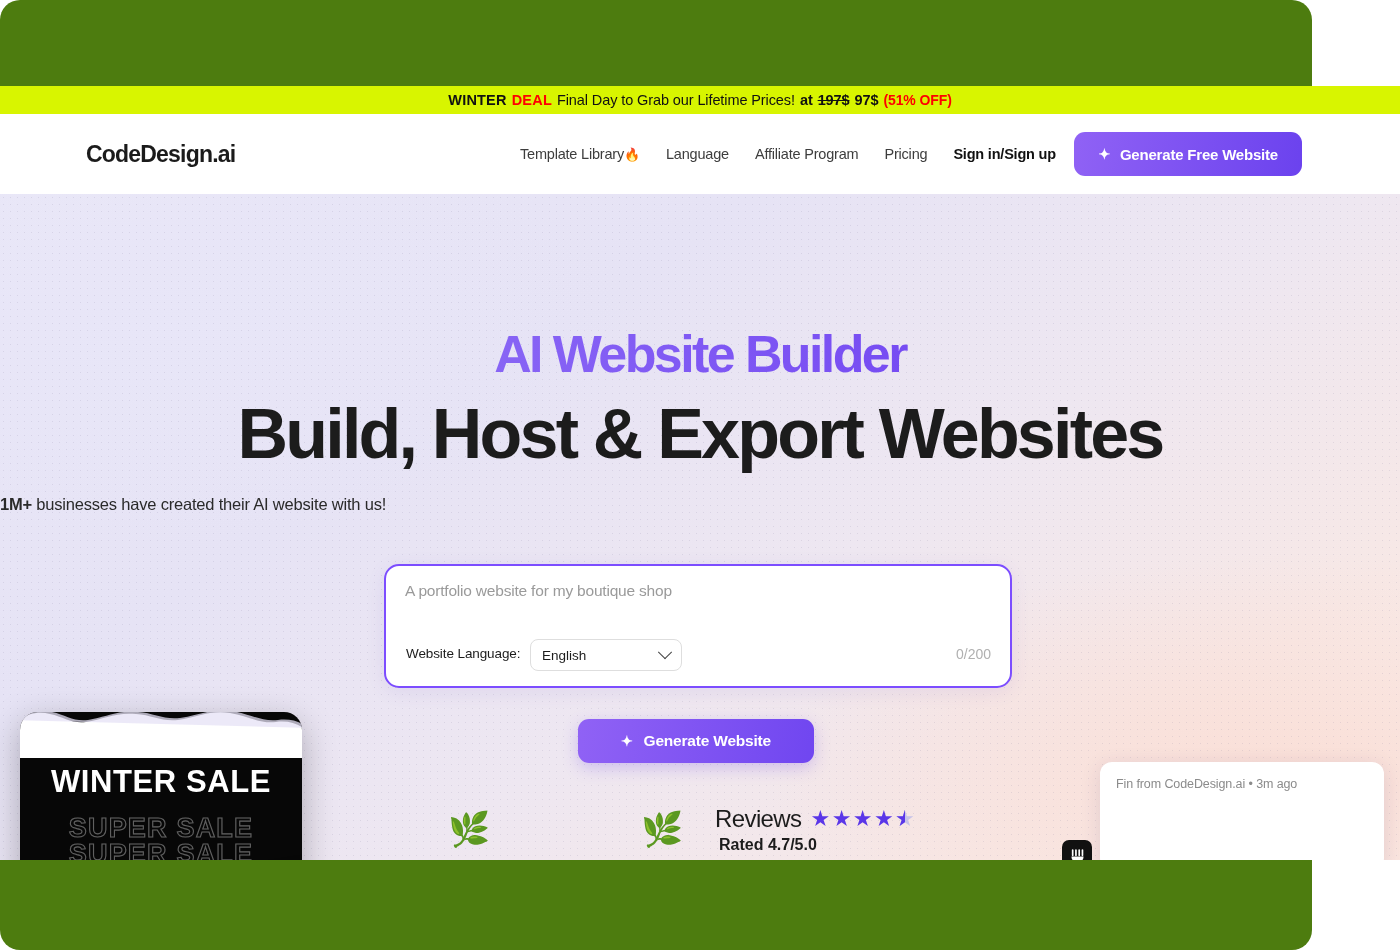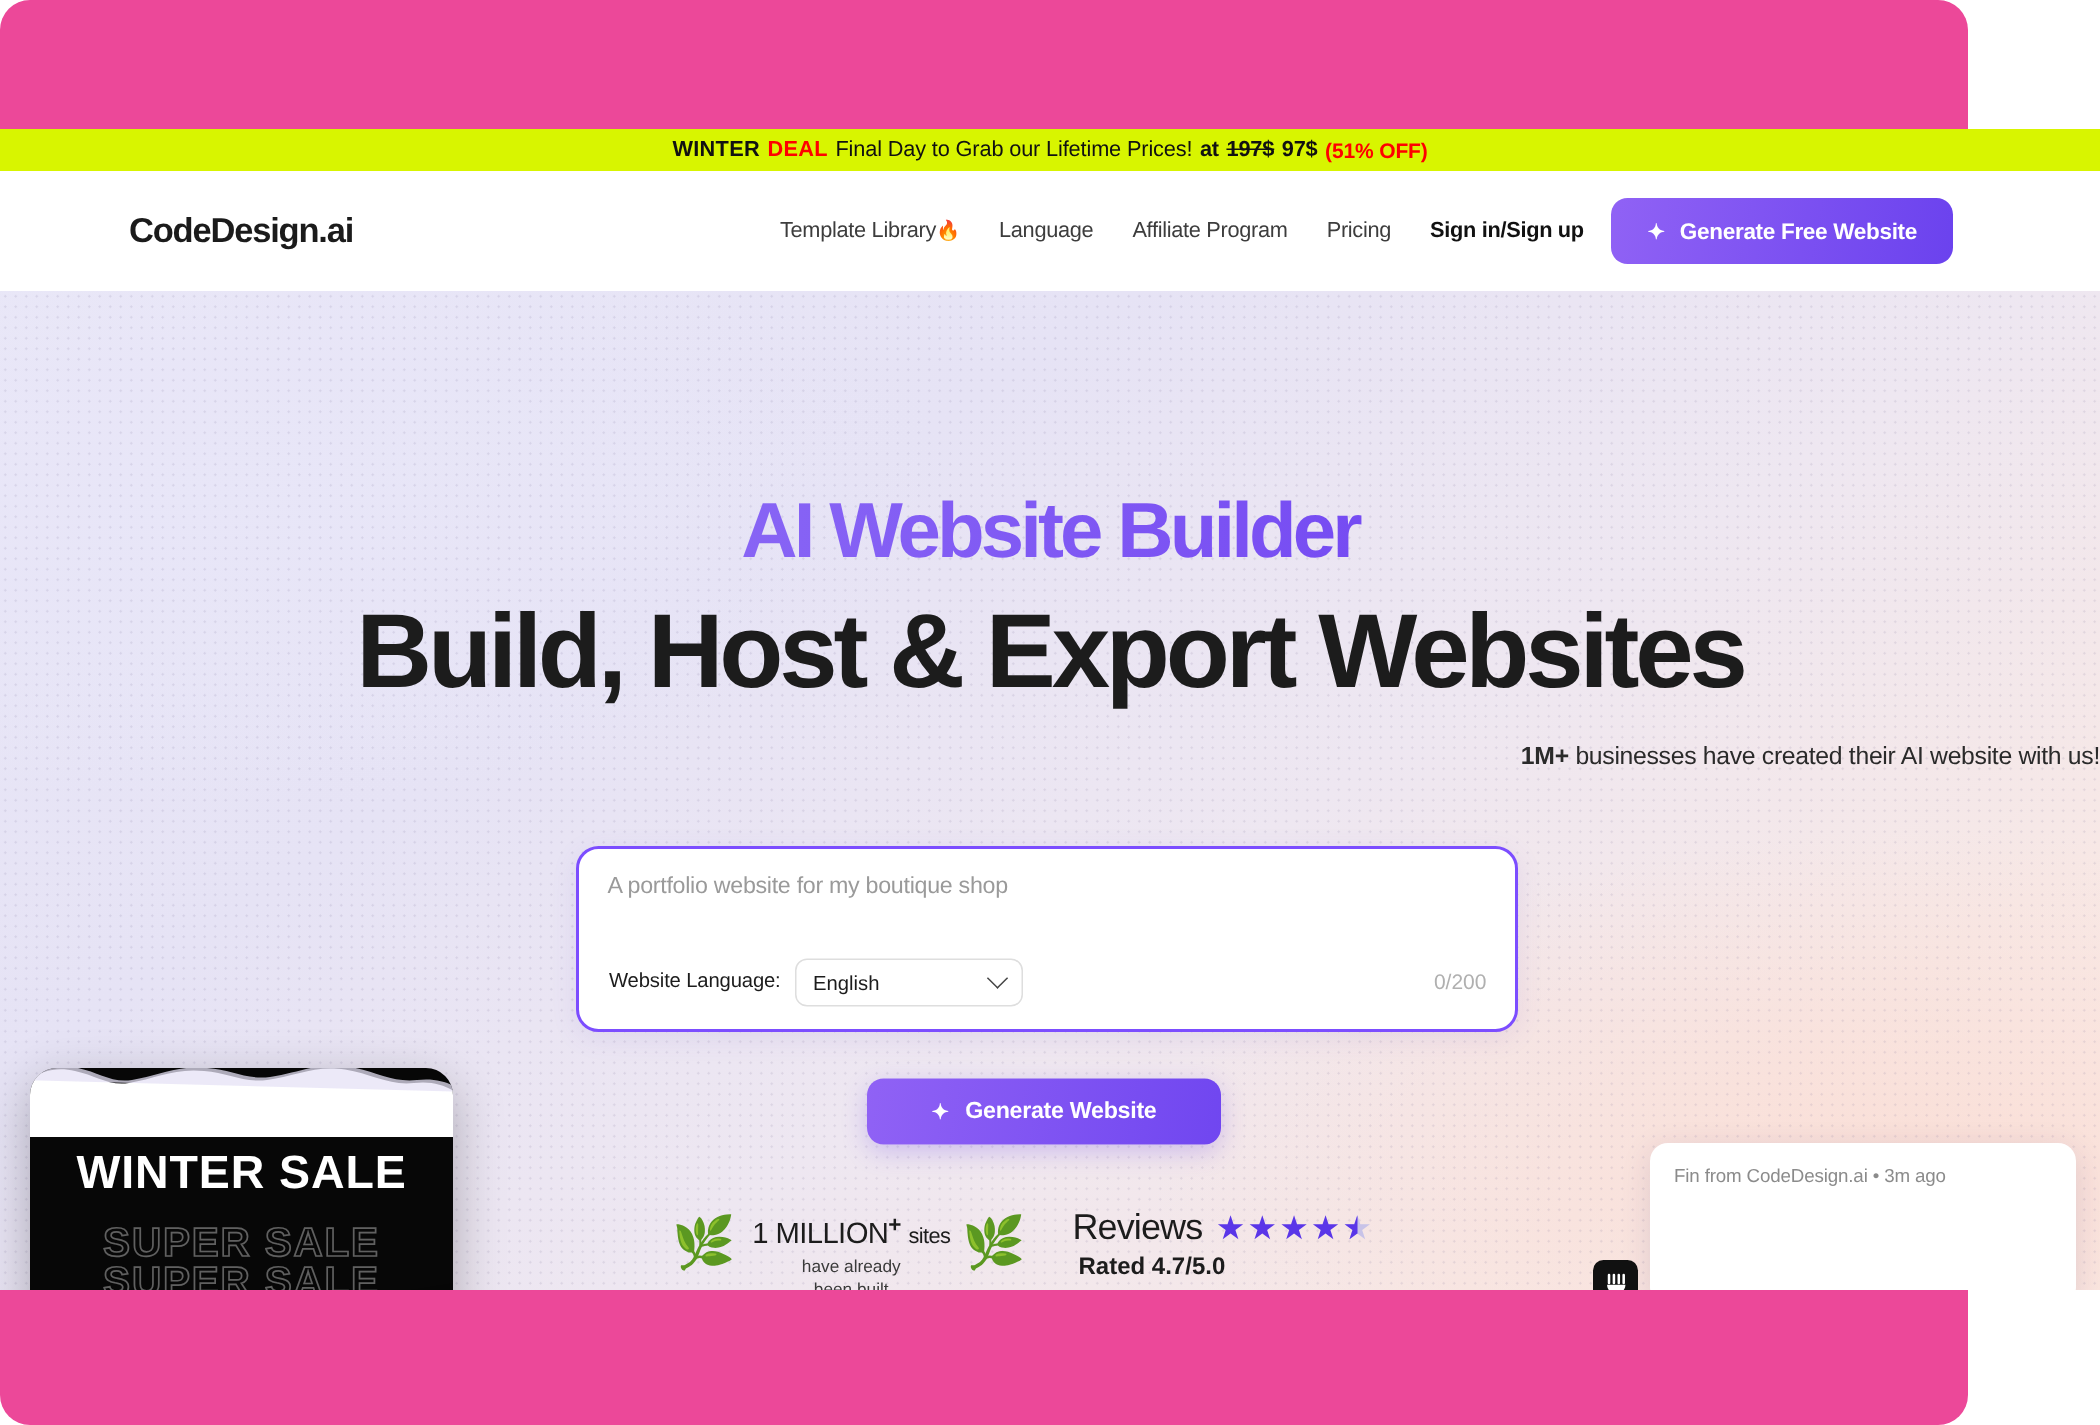--- a/index.html
+++ b/index.html
@@ -3,21 +3,21 @@
 <meta charset="utf-8">
 <style>
   * { margin:0; padding:0; box-sizing:border-box; }
   html, body {
     width:1400px; height:950px; overflow:hidden;
     background:#ffffff;
     font-family:"Liberation Sans", sans-serif;
   }
   #viewport {
     position:absolute; left:0; top:0; width:1312px; height:950px;
-    background:#ec4899;
+    background:#4d7c0f;
     border-radius:20px;
   }
 
   
   .promo-banner {
     position:absolute; left:0; top:86px; width:1400px; height:28px;
     background:#d8f500;
     display:flex; align-items:center; justify-content:center;
     font-size:14.5px; letter-spacing:-0.1px; color:#111;
     white-space:nowrap;
@@ -80,21 +80,21 @@
     background:linear-gradient(92deg,#9b83f7 0%,#8f6ff6 22%,#7b52f3 58%,#5a2bf0 100%);
     -webkit-background-clip:text; background-clip:text; color:transparent;
     -webkit-text-fill-color:transparent;
   }
   .hero-title-2 {
     position:absolute; left:0; top:205px; width:1400px; text-align:center;
     font-size:70px; font-weight:bold; letter-spacing:-2.8px; line-height:1;
     color:#1c1c1c;
   }
   .hero-sub {
-    position:absolute; left:0; top:301px; width:1400px; text-align:right;
+    position:absolute; left:0; top:301px; width:1400px; text-align:left;
     font-size:16.5px; color:#2a2a2a; letter-spacing:-0.2px;
   }
   .hero-sub b { font-weight:bold; }
 
   
   .prompt-box {
     position:absolute; left:384px; top:370px; width:628px; height:124px;
     background:#ffffff; border:2.5px solid #7c4dff; border-radius:15px;
     box-shadow:0 4px 18px rgba(110,80,200,0.10);
   }
@@ -272,29 +272,20 @@
 
     <button class="gen-btn">
       <span class="spark">✦</span>
       <span>Generate Website</span>
     </button>
 
     <div class="stats-row">
       <div class="million-block">
         <span class="laurel left">🌿</span>
         <span class="laurel right">🌿</span>
-        <div class="million-text">
-          <div class="million-main">
-            <span>1 MILLION</span><span class="plus">+</span> <span class="sites">sites</span>
-          </div>
-          <div class="million-sub">
-            <div>have already</div>
-            <div>been built</div>
-          </div>
-        </div>
       </div>
 
       <div class="reviews-block">
         <div class="reviews-head">
           <span>Reviews</span>
           <span class="stars">
             <span>★</span>
             <span>★</span>
             <span>★</span>
             <span>★</span>

